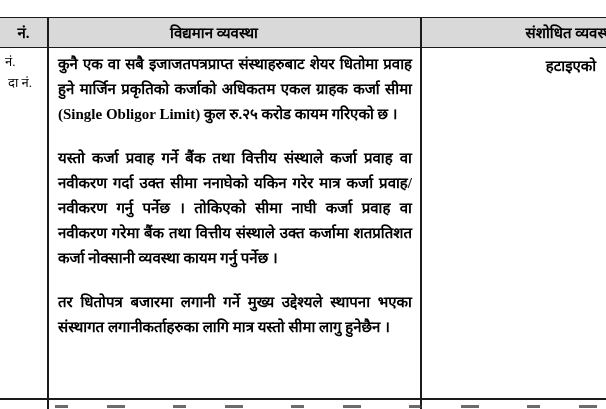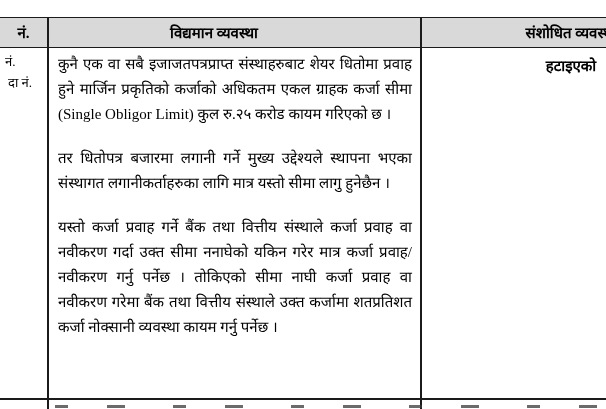--- a/index.html
+++ b/index.html
@@ -77,20 +77,21 @@
   }
   .prov-title {
     font-weight: bold;
     line-height: 23px;
     margin: 0 0 17px 0;
   }
   .existing-cell p {
     margin: 0 0 19px 0;
     line-height: 25px;
     text-align: justify;
+    font-weight: bold;
   }
 
   
   .revised-cell {
     position: absolute;
     left: 421px; top: 55px;
     width: 300px;
     text-align: center;
     font-weight: bold;
     font-size: 15px;
@@ -126,22 +127,22 @@
   </div>
   <div class="hcell hc3">
     <span>संशोधित व्यवस्था</span>
   </div>
 
   <div class="ref-frag f1">नं.</div>
   <div class="ref-frag f2">दा नं.</div>
 
   <div class="existing-cell">
     <p>कुनै एक वा सबै इजाजतपत्रप्राप्त संस्थाहरुबाट शेयर धितोमा प्रवाह हुने मार्जिन प्रकृतिको कर्जाको अधिकतम एकल ग्राहक कर्जा सीमा (Single Obligor Limit) कुल रु.२५ करोड कायम गरिएको छ ।</p>
+    <p>यस्तो कर्जा प्रवाह गर्ने बैंक तथा वित्तीय संस्थाले कर्जा प्रवाह वा नवीकरण गर्दा उक्त सीमा ननाघेको यकिन गरेर मात्र कर्जा प्रवाह/नवीकरण गर्नु पर्नेछ । तोकिएको सीमा नाघी कर्जा प्रवाह वा नवीकरण गरेमा बैंक तथा वित्तीय संस्थाले उक्त कर्जामा शतप्रतिशत कर्जा नोक्सानी व्यवस्था कायम गर्नु पर्नेछ ।</p>
     <p>तर धितोपत्र बजारमा लगानी गर्ने मुख्य उद्देश्यले स्थापना भएका संस्थागत लगानीकर्ताहरुका लागि मात्र यस्तो सीमा लागु हुनेछैन ।</p>
-    <p>यस्तो कर्जा प्रवाह गर्ने बैंक तथा वित्तीय संस्थाले कर्जा प्रवाह वा नवीकरण गर्दा उक्त सीमा ननाघेको यकिन गरेर मात्र कर्जा प्रवाह/नवीकरण गर्नु पर्नेछ । तोकिएको सीमा नाघी कर्जा प्रवाह वा नवीकरण गरेमा बैंक तथा वित्तीय संस्थाले उक्त कर्जामा शतप्रतिशत कर्जा नोक्सानी व्यवस्था कायम गर्नु पर्नेछ ।</p>
   </div>
 
   <div class="revised-cell">
     <span>हटाइएको</span>
   </div>
 
   <div class="clipped-row"></div>
 
 </div>
 

